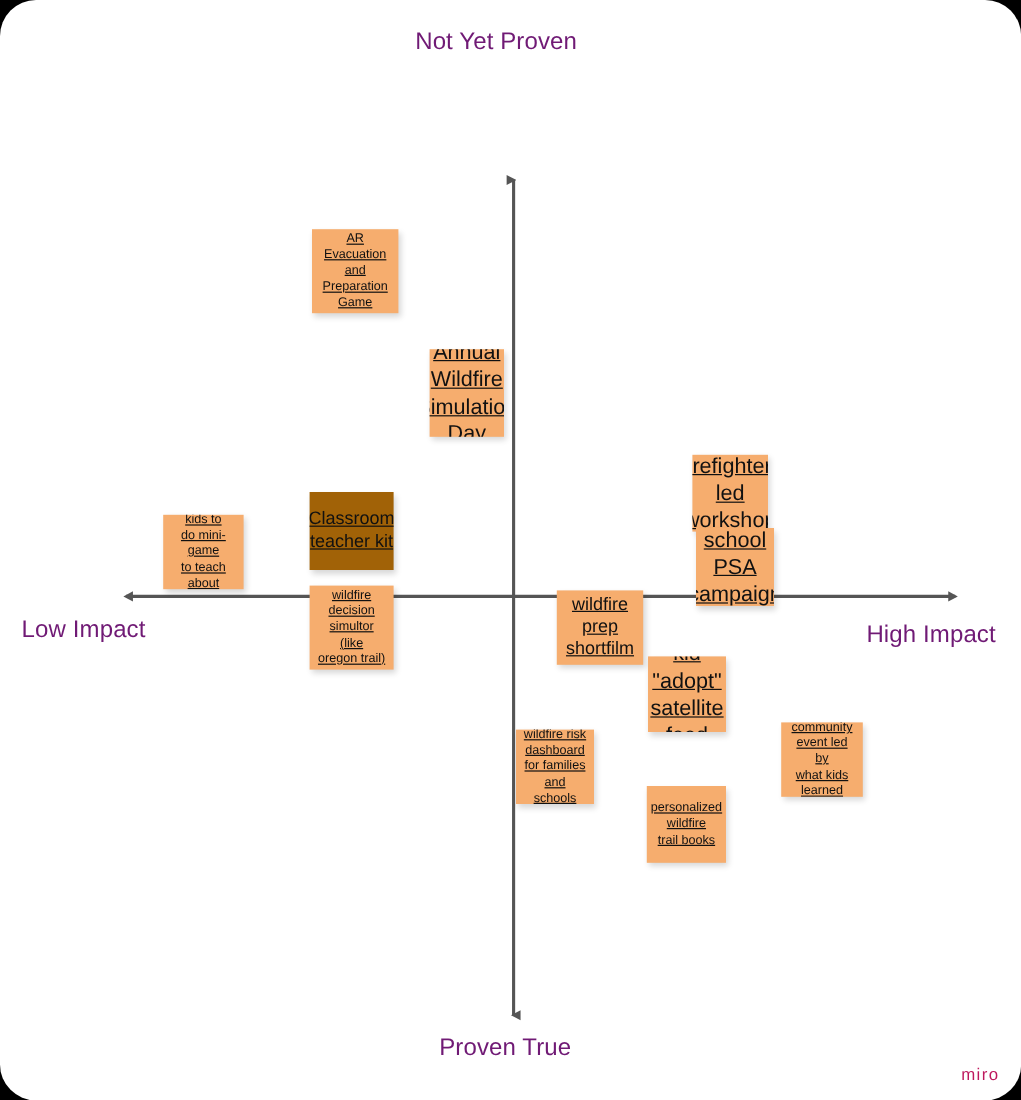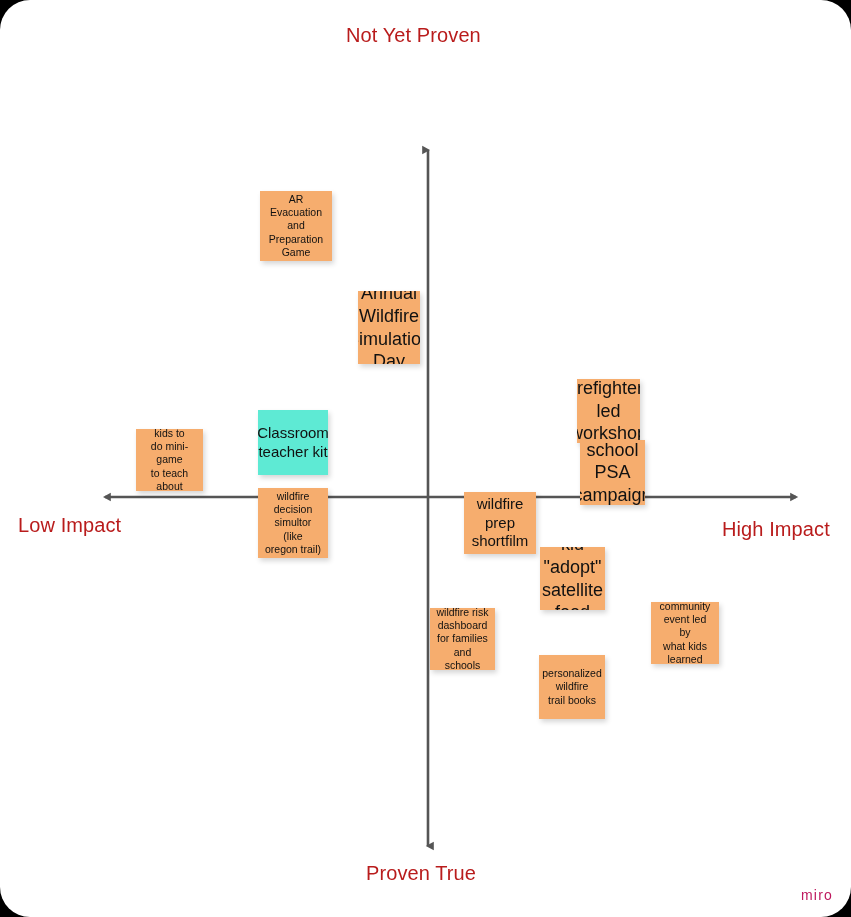--- a/index.html
+++ b/index.html
@@ -20,21 +20,21 @@
     width: 851px;
     height: 917px;
     background: #ffffff;
     border-radius: 30px;
     overflow: hidden;
   }
 
   
   .axis-label {
     position: absolute;
-    color: #b91c1c;
+    color: #701a75;
     font-size: 20px;
     font-family: "Liberation Sans", sans-serif;
     white-space: nowrap;
     letter-spacing: 0.1px;
   }
   #label-top    { left: 346px; top: 24px; }
   #label-bottom { left: 366px; top: 862px; }
   #label-left   { left: 18px;  top: 514px; }
   #label-right  { left: 722px; top: 518px; }
 
@@ -57,20 +57,21 @@
     display: flex;
     align-items: center;
     justify-content: center;
     text-align: center;
     padding: 4px 6px;
     line-height: 1.26;
     box-shadow: 2px 3px 5px rgba(0,0,0,0.16);
     font-family: "Liberation Sans", sans-serif;
     white-space: pre-line;
     overflow: hidden;
+    text-decoration: underline;
   }
   .note.sm  { font-size: 10.5px; }
   .note.md  { font-size: 18px; }
   .note.lg  { font-size: 15px; }
 
   
   #watermark {
     position: absolute;
     right: 18px;
     bottom: 14px;
@@ -117,21 +118,21 @@
       <div class="note md" style="left: 358px; top: 291px; width: 62px; height: 73px; background: rgb(246, 173, 110);">Annual
 Wildfire
 Simulation
 Day</div>
       <div class="note md" style="left: 546px; top: 379px; width: 63px; height: 64px; background: rgb(246, 173, 110); margin-left: 31px;">firefighter-
 led
 workshop</div>
       <div class="note md" style="left: 580px; top: 440px; width: 65px; height: 65px; background: rgb(246, 173, 110);">school
 PSA
 campaign</div>
-      <div class="note lg" style="left: 258px; top: 410px; width: 70px; height: 65px; background: #5eead4;">Classroom
+      <div class="note lg" style="left: 258px; top: 410px; width: 70px; height: 65px; background: #a16207;">Classroom
 teacher kit</div>
       <div class="note sm" style="left: 136px; top: 429px; width: 67px; height: 62px; background: rgb(246, 173, 110);">App for kids to
 do mini-game
 to teach about
 wildfires</div>
       <div class="note sm" style="left: 258px; top: 488px; width: 70px; height: 70px; background: rgb(246, 173, 110);">wildfire
 decision
 simultor (like
 oregon trail)</div>
       <div class="note lg" style="left: 464px; top: 492px; width: 72px; height: 62px; background: rgb(246, 173, 110);">wildfire

